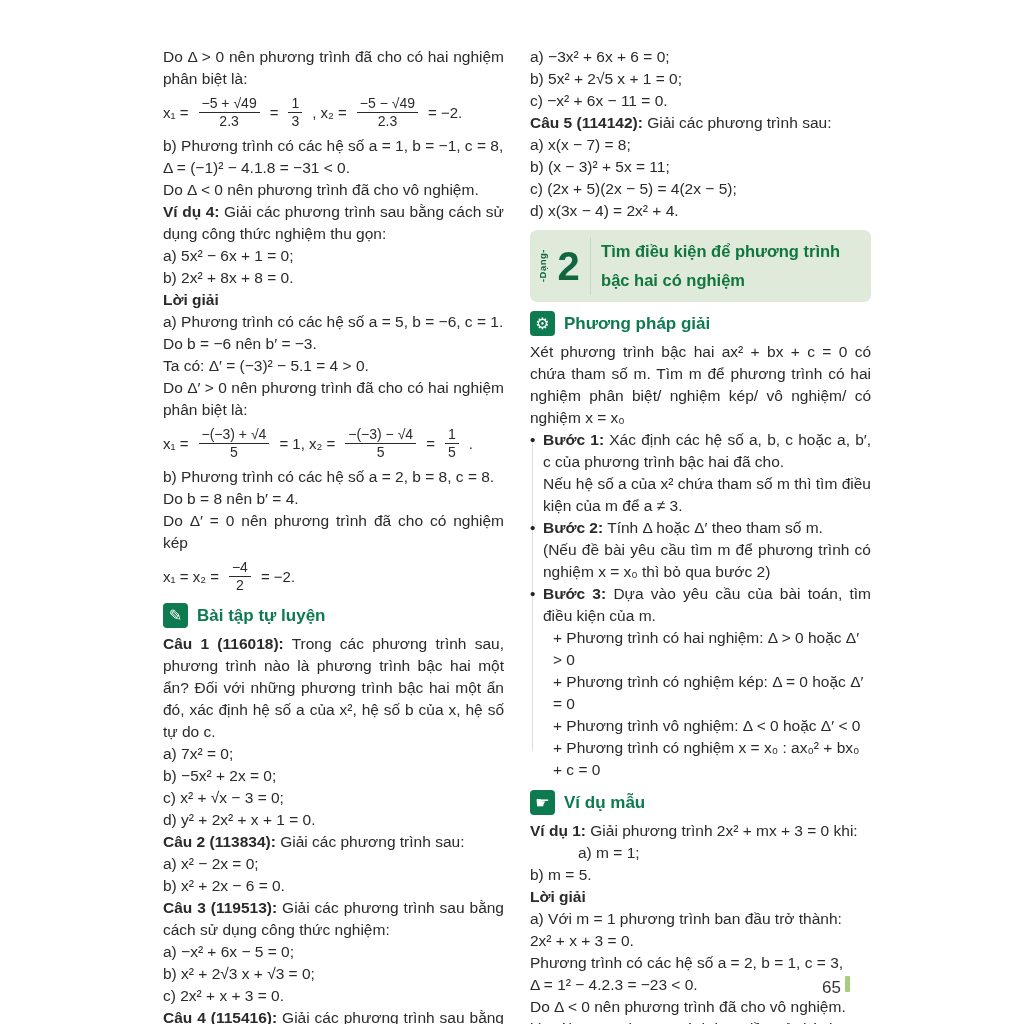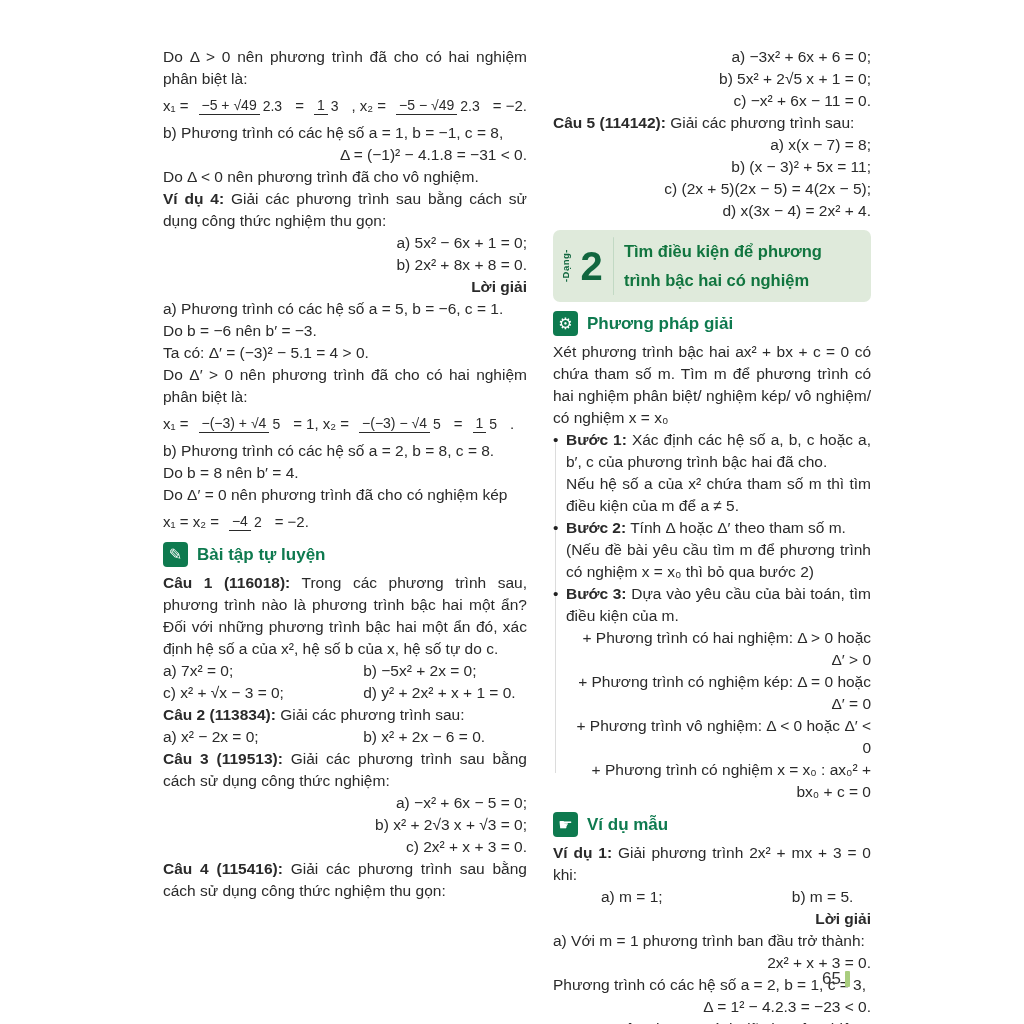--- a/index.html
+++ b/index.html
@@ -5,29 +5,29 @@
   html,body{margin:0;padding:0;}
   body{
     width:1024px;height:1024px;background:#ffffff;
     font-family:"Liberation Sans", sans-serif;color:#2a2a2a;
     -webkit-font-smoothing:antialiased;
   }
   .page{position:relative;width:960px;height:1024px;overflow:hidden;background:#fff;}
   .content{position:absolute;left:163px;top:46px;width:708px;display:flex;gap:26px;}
   .col{flex:1;font-size:15.5px;line-height:22px;}
   .col p{margin:0;text-align:justify;}
-  p.eq{text-align:right;}
+  p.eq{text-align:left;}
   .lbl{font-weight:bold;}
   .bold{font-weight:bold;}
-  .pair{display:flex;}
+  .pair{display:flex;flex-direction:column;}
   .pair .a{width:55%;}
   .pair.wide .a{width:60%;margin-left:48px;}
   
   .fl{display:flex;align-items:center;gap:10px;margin:5px 0;font-size:15px;white-space:nowrap;}
-  .frac{display:inline-flex;flex-direction:row;align-items:center;font-size:14px;line-height:17px;}
+  .frac{display:inline-flex;flex-direction:column;align-items:center;font-size:14px;line-height:17px;}
   .frac .num{border-bottom:1.3px solid #2a2a2a;padding:0 3px;}
   .frac .den{padding:0 3px;}
   
   .sec-head{display:flex;align-items:center;gap:9px;margin:9px 0 5px;}
   .icon-box{width:25px;height:25px;background:#0e7a4f;color:#ffffff;border-radius:4px;
     display:flex;align-items:center;justify-content:center;font-size:16px;flex:0 0 auto;}
   .sec-title{color:#0e7a4f;font-weight:bold;font-size:17px;}
   
   .dang-banner{background:#dfeadb;border-radius:7px;padding:7px 12px 7px 8px;
     display:flex;align-items:center;gap:10px;margin:8px 0 9px;}
@@ -37,21 +37,21 @@
   .dang-div{width:2px;align-self:stretch;background:#c2d9c4;border-radius:1px;}
   .dang-title{color:#11753f;font-weight:bold;font-size:16.5px;line-height:29px;text-align:left;}
   
   .steps{position:relative;padding-left:13px;}
   .steps::before{content:"";position:absolute;left:2px;top:9px;bottom:30px;width:1px;background:#dcdcdc;}
   .step{position:relative;}
   .step::before{content:"\2022";position:absolute;left:-13px;top:0;color:#222;}
   .plus{padding-left:10px;}
   
   .footer{position:absolute;top:969px;left:822px;display:flex;align-items:center;gap:4px;}
-  .page-num{font-size:17px;color:#333;}
+  .page-num{font-size:17px;color:#333;margin-top:9px;}
   .page-bar{width:5px;height:16px;background:#a9cd7e;border-radius:1px;}
 </style>
 </head>
 <body>
 
 <div class="page">
   <div class="content">
 
     <div class="col">
       <p>Do Δ &gt; 0 nên phương trình đã cho có hai nghiệm phân biệt là:</p>
@@ -170,21 +170,21 @@
 
       <div class="sec-head">
         <span class="icon-box">⚙</span>
         <span class="sec-title">Phương pháp giải</span>
       </div>
 
       <p>Xét phương trình bậc hai ax² + bx + c = 0 có chứa tham số m. Tìm m để phương trình có hai nghiệm phân biệt/ nghiệm kép/ vô nghiệm/ có nghiệm x = x₀</p>
 
       <div class="steps">
         <p class="step"><b class="lbl">Bước 1:</b> <span>Xác định các hệ số a, b, c hoặc a, b′, c của phương trình bậc hai đã cho.</span></p>
-        <p>Nếu hệ số a của x² chứa tham số m thì tìm điều kiện của m để a ≠ 5.</p>
+        <p>Nếu hệ số a của x² chứa tham số m thì tìm điều kiện của m để a ≠ 3.</p>
         <p class="step"><b class="lbl">Bước 2:</b> <span>Tính Δ hoặc Δ′ theo tham số m.</span></p>
         <p>(Nếu đề bài yêu cầu tìm m để phương trình có nghiệm x = x₀ thì bỏ qua bước 2)</p>
         <p class="step"><b class="lbl">Bước 3:</b> <span>Dựa vào yêu cầu của bài toán, tìm điều kiện của m.</span></p>
         <p class="plus eq">+ Phương trình có hai nghiệm: Δ &gt; 0 hoặc Δ′ &gt; 0</p>
         <p class="plus eq">+ Phương trình có nghiệm kép: Δ = 0 hoặc Δ′ = 0</p>
         <p class="plus eq">+ Phương trình vô nghiệm: Δ &lt; 0 hoặc Δ′ &lt; 0</p>
         <p class="plus eq">+ Phương trình có nghiệm x = x₀ : ax₀² + bx₀ + c = 0</p>
       </div>
 
       <div class="sec-head">

